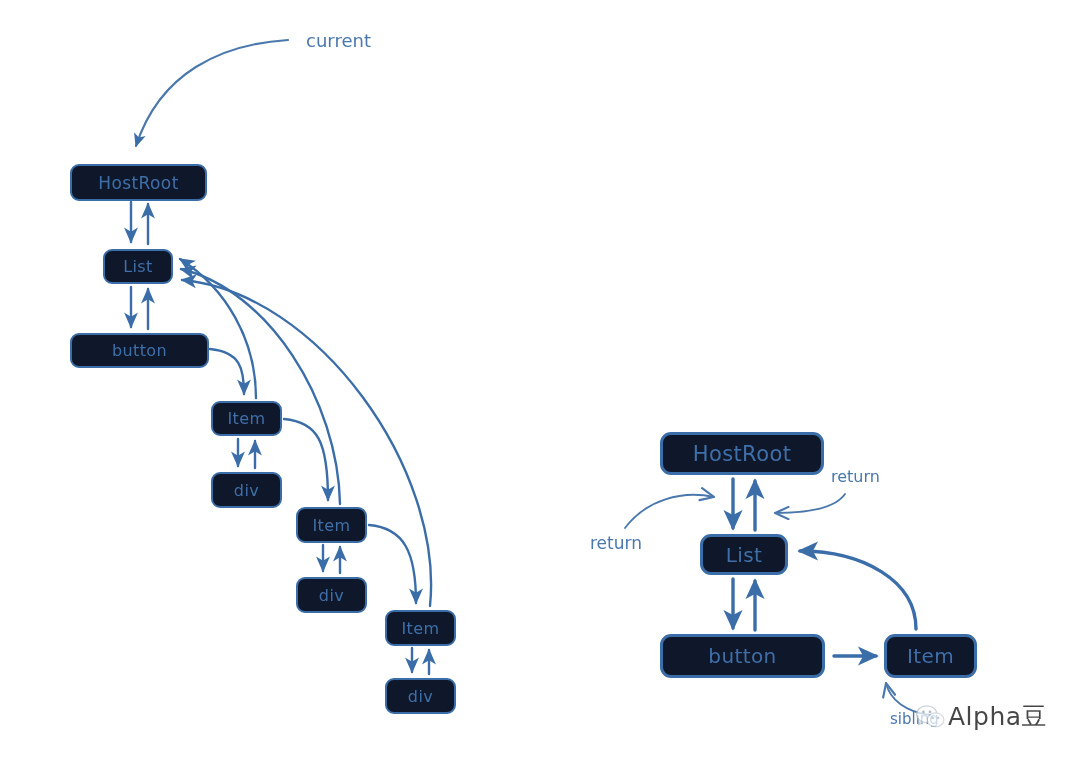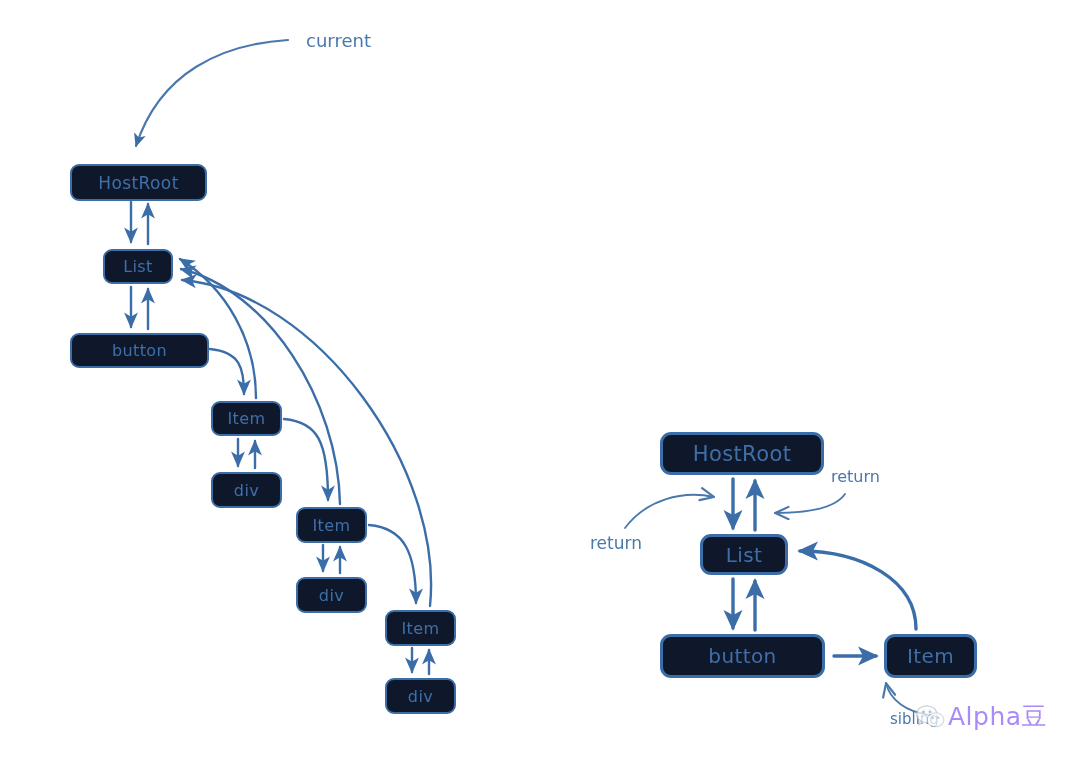--- a/index.html
+++ b/index.html
@@ -55,21 +55,21 @@
     position: absolute;
     z-index: 9;
     display: flex;
     align-items: center;
     gap: 3px;
     opacity: 0.72;
   }
   .watermark .wm-text {
     font-family: "DejaVu Sans", sans-serif;
     font-size: 25px;
-    color: #8b5cf6;
+    color: #000000;
     letter-spacing: 0.5px;
   }
   .wm-logo {
     width: 30px;
     height: 26px;
     position: relative;
   }
 </style>
 </head>
 <body>

